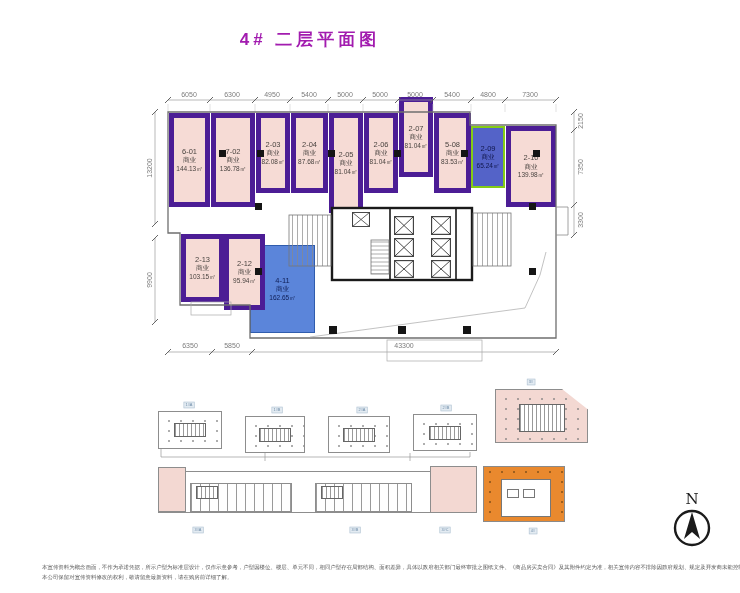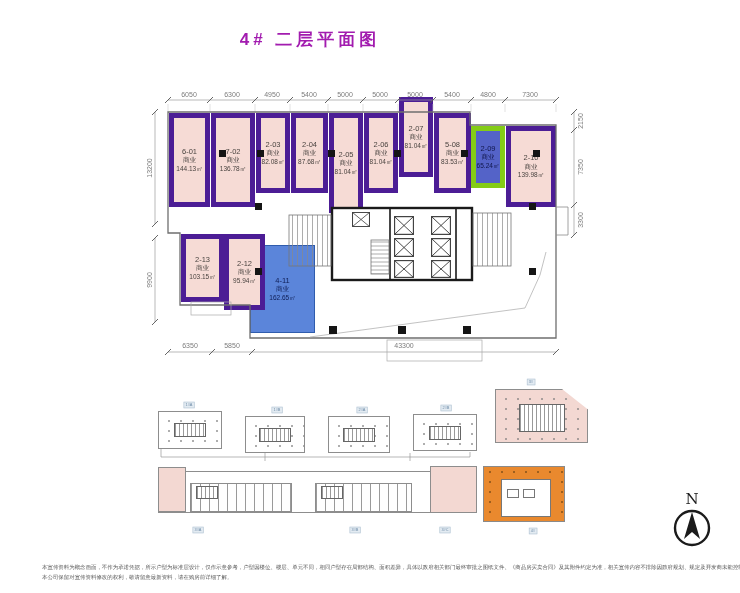--- a/index.html
+++ b/index.html
@@ -2,21 +2,21 @@
 <html><head>
 <meta charset="utf-8">
 <style>
   html,body{margin:0;padding:0}
   body{width:740px;height:593px;position:relative;background:#fff;font-family:"Liberation Sans",sans-serif;overflow:hidden}
   .abs{position:absolute}
   .title{position:absolute;left:0;top:28px;width:620px;text-align:center;font-size:17px;font-weight:bold;color:#a21caf;letter-spacing:4px}
   .unit{position:absolute;display:flex;flex-direction:column;align-items:center;justify-content:center;text-align:center;
         font-size:6.5px;color:#4a4440;line-height:1.3;box-sizing:border-box;z-index:1}
   .pink{background:#f6dbd5;border:5px solid #4c1d95}
-  .blue-a{background:#5463c8;border:5px solid #84cc16;color:#10164a}
+  .blue-a{background:#5463c8;border:2px solid #84cc16;color:#10164a}
   .blue-b{background:#5b85da;border:1px solid #2f5cad;color:#0f1e55}
   .u-id{font-size:7.5px}
   .dim{position:absolute;font-size:7px;color:#7c7c7c;transform:translateX(-50%);white-space:nowrap;z-index:3}
   .dimv{position:absolute;font-size:7px;color:#7c7c7c;transform:translate(-50%,-50%) rotate(-90deg);white-space:nowrap;z-index:3}
   .thumb{position:absolute;border:1px solid #8d8d8d;background-color:#fff;z-index:1;box-sizing:border-box;
          background-image:radial-gradient(#777 0.7px,transparent 0.9px);background-size:12px 10px;background-position:4px 4px}
   .tcore{position:absolute;left:50%;top:50%;transform:translate(-50%,-50%);width:30px;height:12px;border:1px solid #666;
          background:#fff repeating-linear-gradient(90deg,#9a9a9a 0 0.8px,transparent 0.8px 4px)}
   .shops{position:absolute;border:1px solid #8d8d8d;box-sizing:border-box;z-index:2;
          background:repeating-linear-gradient(90deg,#9a9a9a 0 0.8px,transparent 0.8px 9px)}

